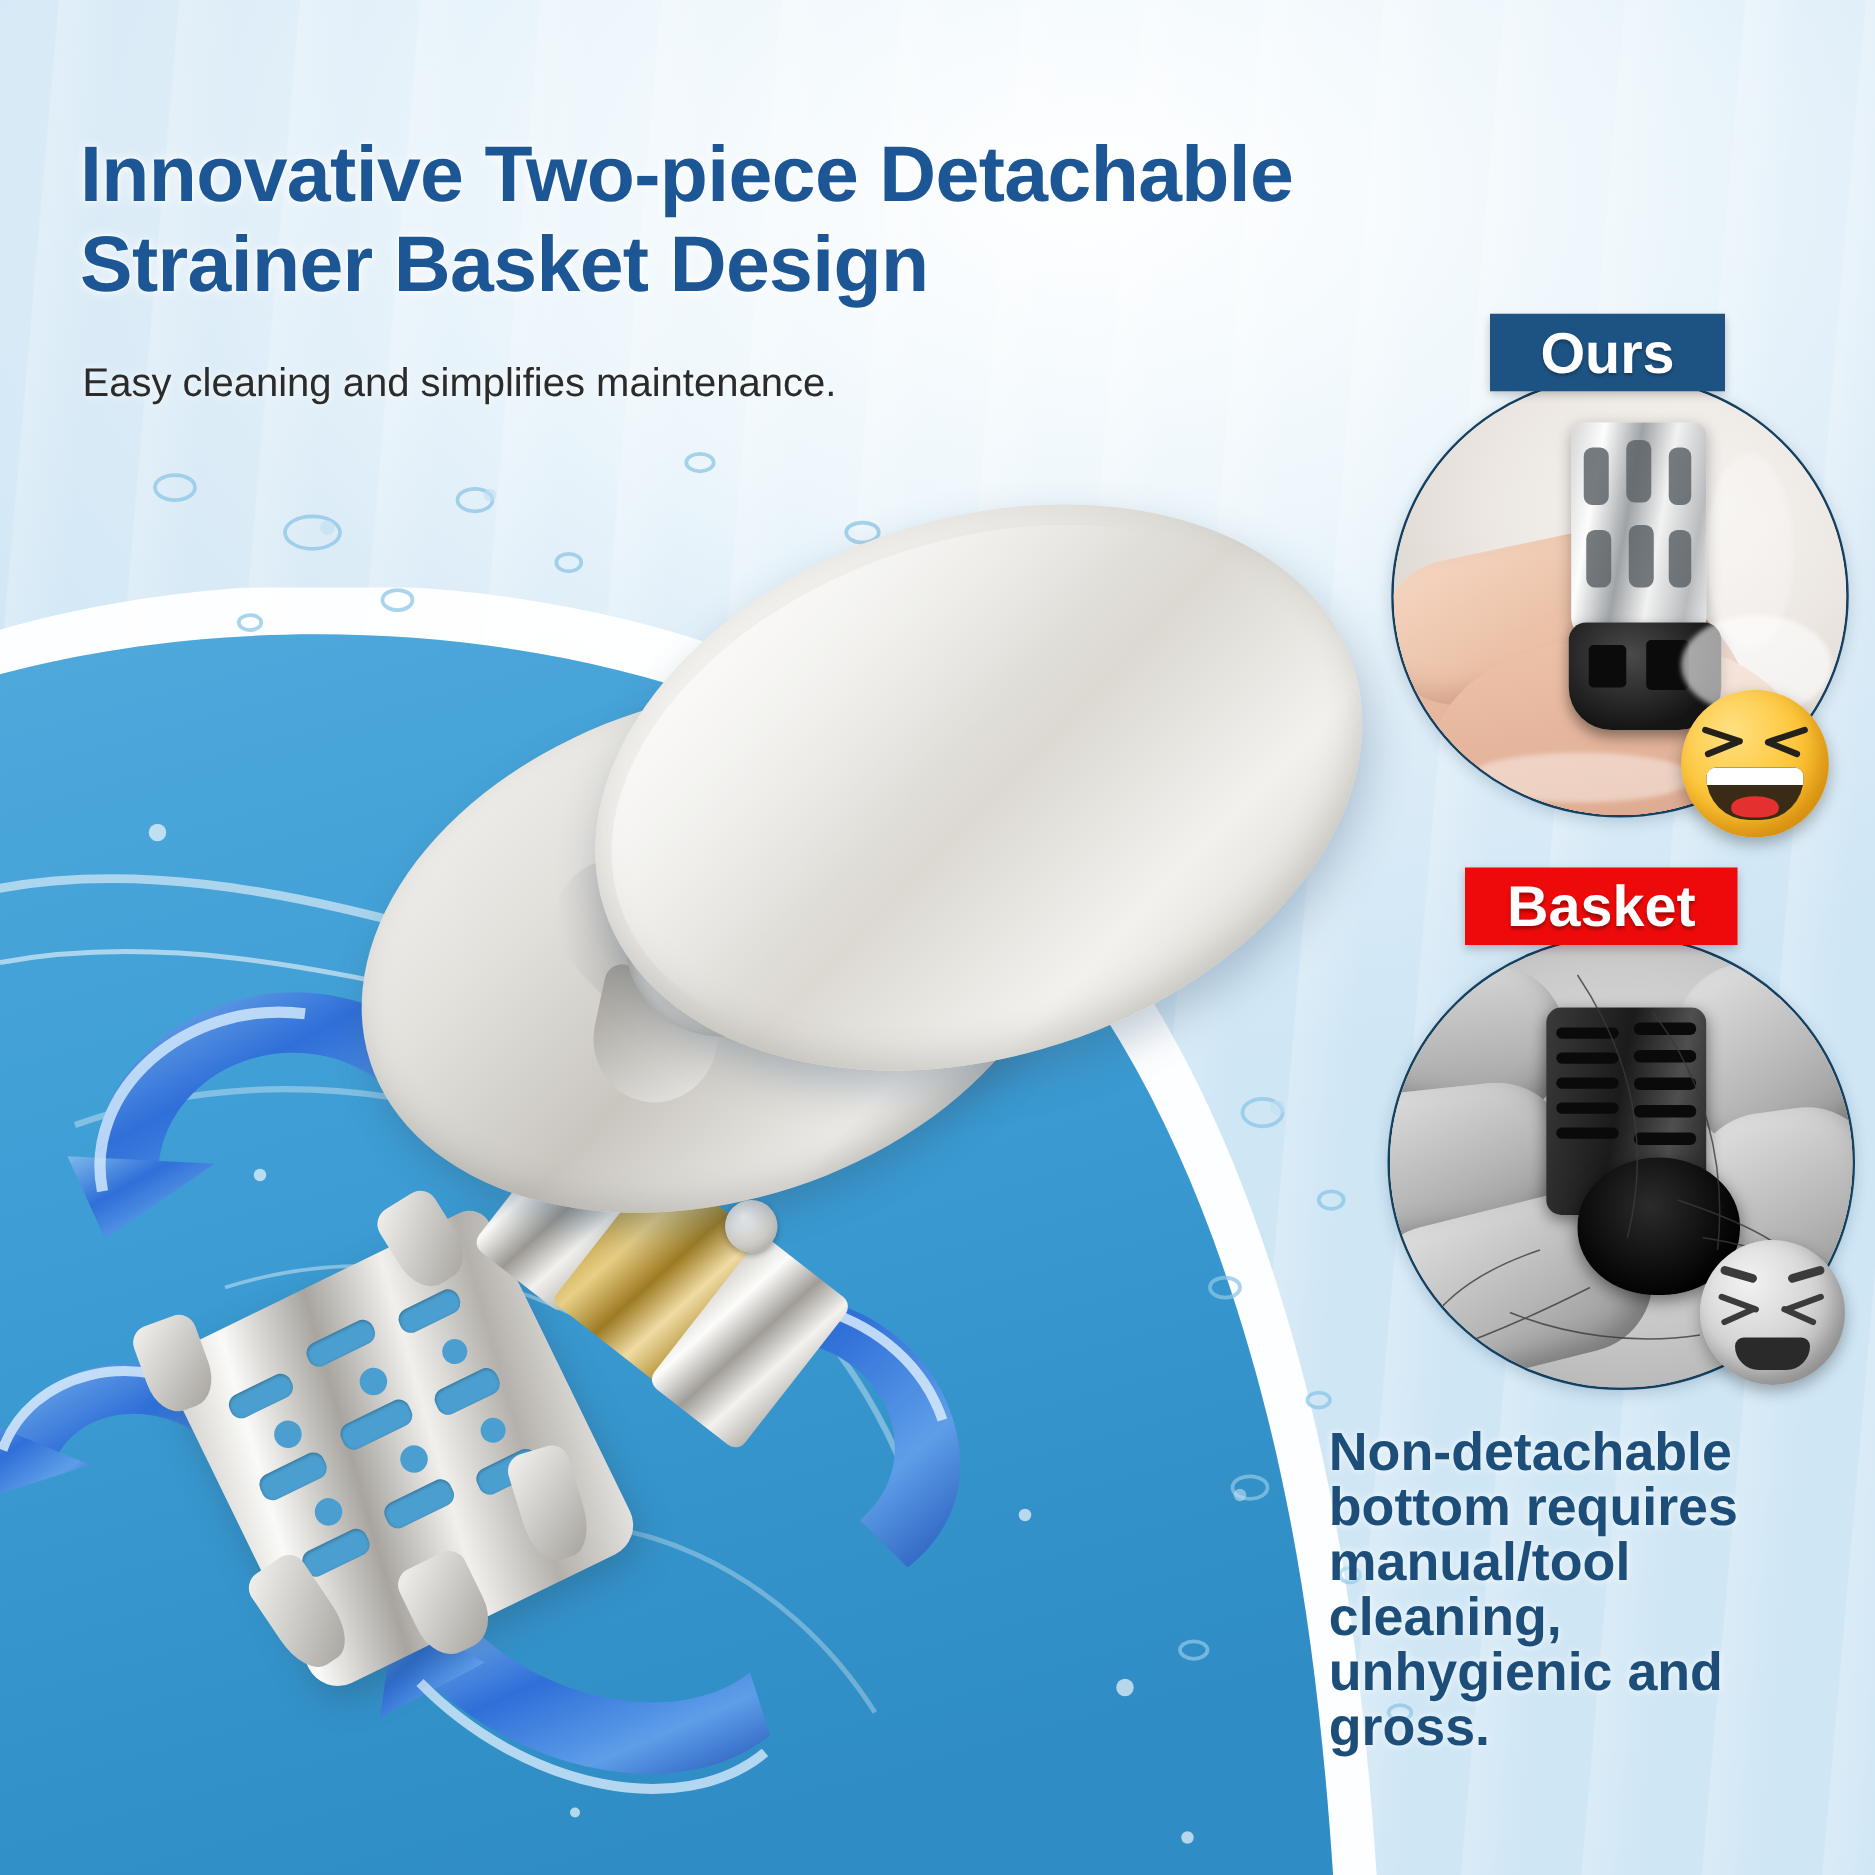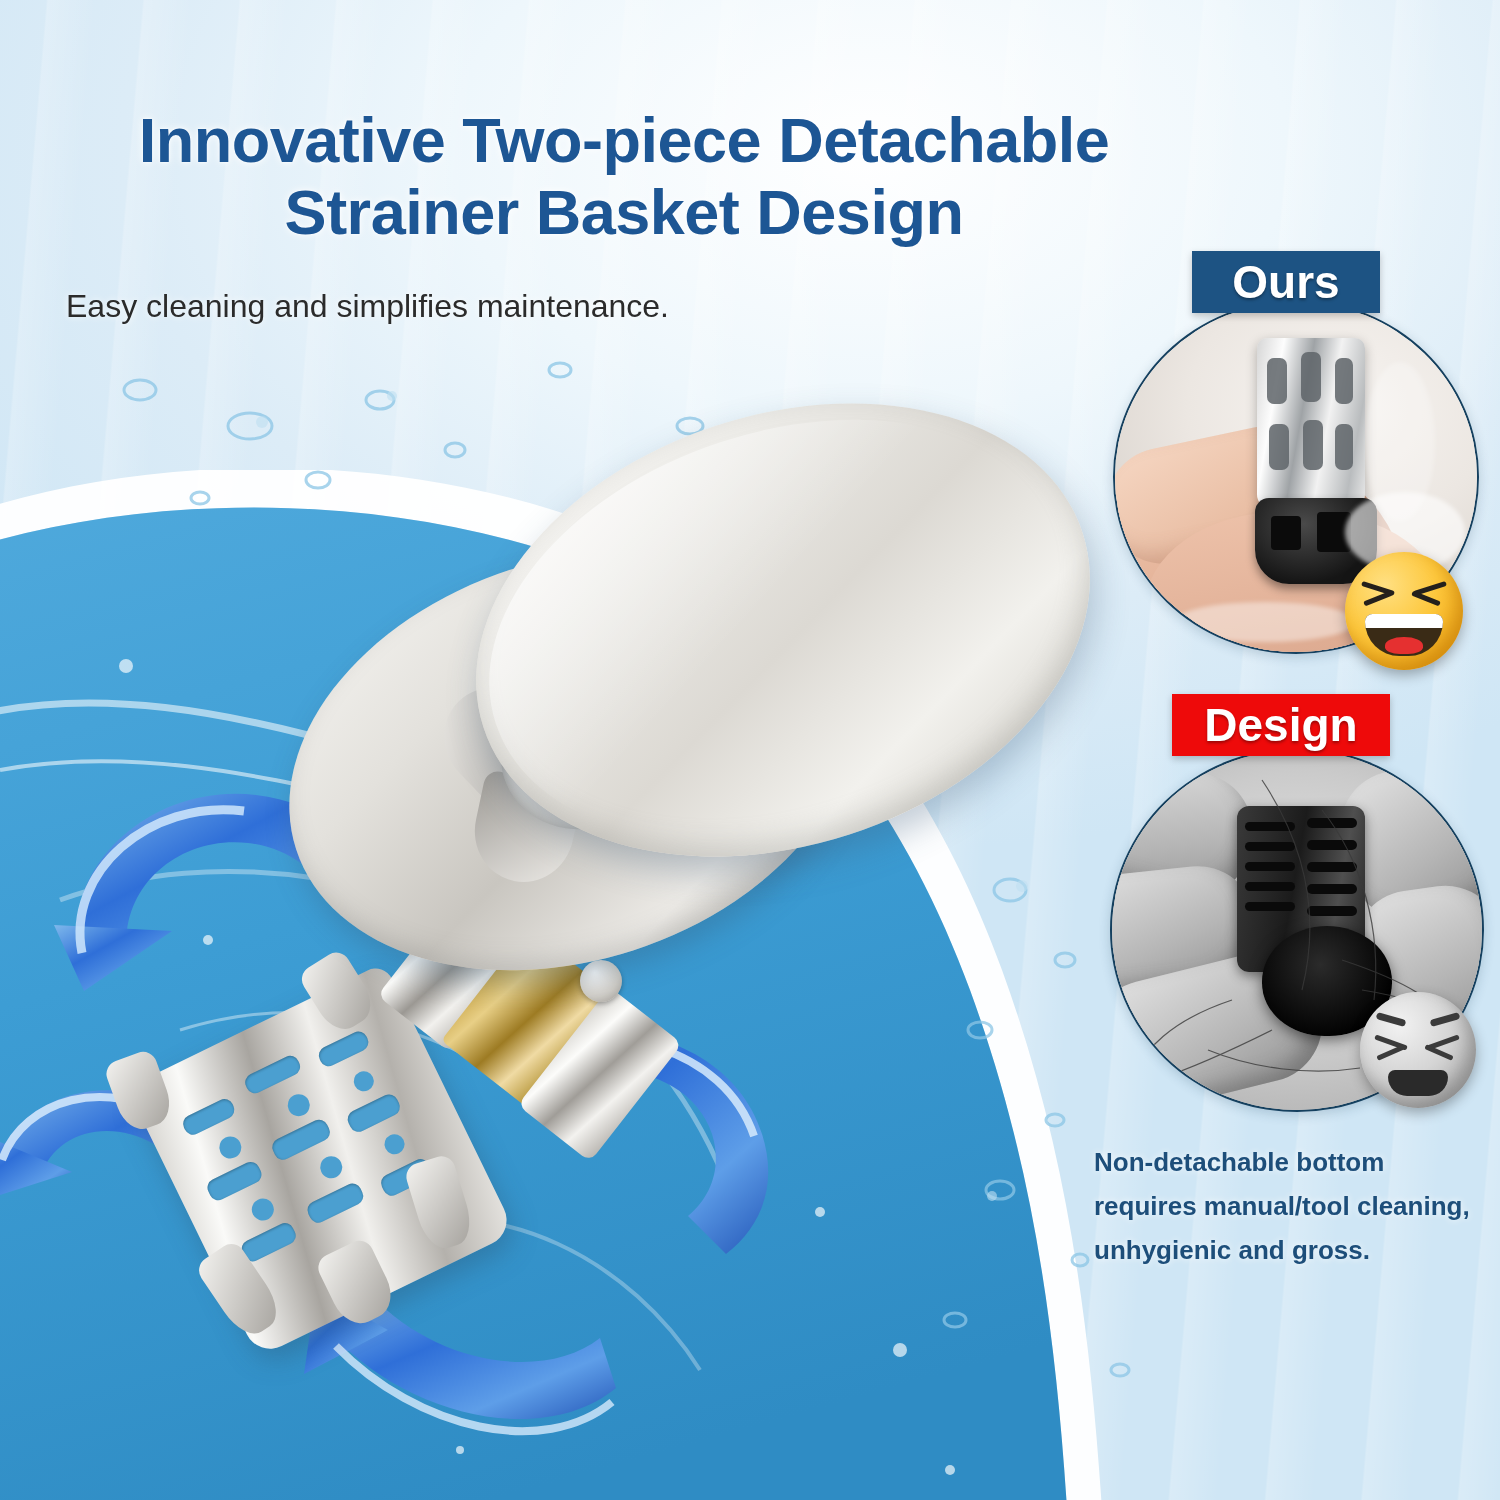--- a/index.html
+++ b/index.html
@@ -25,21 +25,20 @@
   .water-foam{position:absolute;inset:0;}
   .water-body{position:absolute;inset:0;}
   .droplets{position:absolute;left:0;top:330px;width:1500px;height:1150px;pointer-events:none;}
 
   
   .title{
     position:absolute;left:64px;top:104px;width:1120px;
     font-size:63px;line-height:72px;font-weight:bold;
     color:#1d5694;letter-spacing:-.5px;
     text-shadow:0 0 9px rgba(255,255,255,.95), 0 0 3px rgba(255,255,255,.9);
-    text-align:center;
   }
   .subtitle{
     position:absolute;left:66px;top:284px;width:900px;
     font-size:32px;line-height:44px;color:#2b2b2b;
     font-family:"Liberation Sans Narrow","Liberation Sans",sans-serif;
     text-shadow:0 0 7px rgba(255,255,255,.9);
   }
 
   
   .badge{
@@ -108,22 +107,22 @@
     box-shadow:0 5px 13px rgba(0,0,0,.3), inset -7px -9px 16px rgba(90,90,90,.4);}
   .eye-x{position:absolute;width:34px;height:5px;background:#24201c;border-radius:3px;}
   .brow{position:absolute;width:30px;height:7px;background:#3b3b3b;border-radius:4px;}
   .mouth-open{position:absolute;background:#3a2b16;border-radius:8px 8px 36px 36px;overflow:hidden;}
   .teeth{position:absolute;left:0;top:0;width:100%;height:34%;background:#fff;}
   .tongue{position:absolute;left:26%;bottom:2px;width:48%;height:40%;
     background:#e53030;border-radius:50% 50% 40% 40%;}
   .mouth-frown{position:absolute;background:#2a2a2a;border-radius:8px 8px 22px 22px;}
 
   .caption{
-    position:absolute;left:1094px;top:1140px;width:392px;
-    font-size:26px;line-height:44px;font-weight:bold;color:#1d4e7a;
+    position:absolute;left:1063px;top:1140px;width:392px;
+    font-size:43px;line-height:44px;font-weight:bold;color:#1d4e7a;
     text-shadow:0 0 7px rgba(255,255,255,.85);
   }
 
   
   .product{position:absolute;left:0;top:360px;width:1120px;height:1140px;}
 
   .cap-top{
     position:absolute;left:468px;top:55px;width:630px;height:430px;
     background:linear-gradient(152deg,#fbfaf8 0%,#ecebe7 26%,#dcd9d3 52%,#f2f1ed 74%,#cfccc5 100%);
     border-radius:50%;
@@ -415,21 +414,21 @@
         <path d="M150,30 C190,90 210,160 190,240"></path>
         <path d="M120,250 C60,270 30,300 20,330"></path>
         <path d="M230,210 C290,230 330,250 350,290"></path>
         <path d="M210,60 C250,110 270,180 262,250"></path>
         <path d="M160,280 C120,300 80,318 44,330"></path>
         <path d="M250,240 C300,248 336,262 358,280"></path>
         <path d="M96,300 C140,318 196,326 248,318"></path>
       </g>
     </svg>
   </div>
-  <div class="badge badge-others">Design</div>
+  <div class="badge badge-others">Basket</div>
 
   <div class="emoji emoji-sad">
     <div class="brow" style="left:16px;top:24px;transform:rotate(16deg);"></div>
     <div class="brow" style="left:70px;top:24px;transform:rotate(-16deg);"></div>
     <div class="eye-x" style="left:14px;top:48px;transform:rotate(20deg);background:#3b3b3b;"></div>
     <div class="eye-x" style="left:16px;top:58px;transform:rotate(-24deg);width:30px;background:#3b3b3b;"></div>
     <div class="eye-x" style="left:66px;top:48px;transform:rotate(-20deg);background:#3b3b3b;"></div>
     <div class="eye-x" style="left:64px;top:58px;transform:rotate(24deg);width:30px;background:#3b3b3b;"></div>
     <div class="mouth-frown" style="left:28px;top:78px;width:60px;height:26px;"></div>
   </div>

